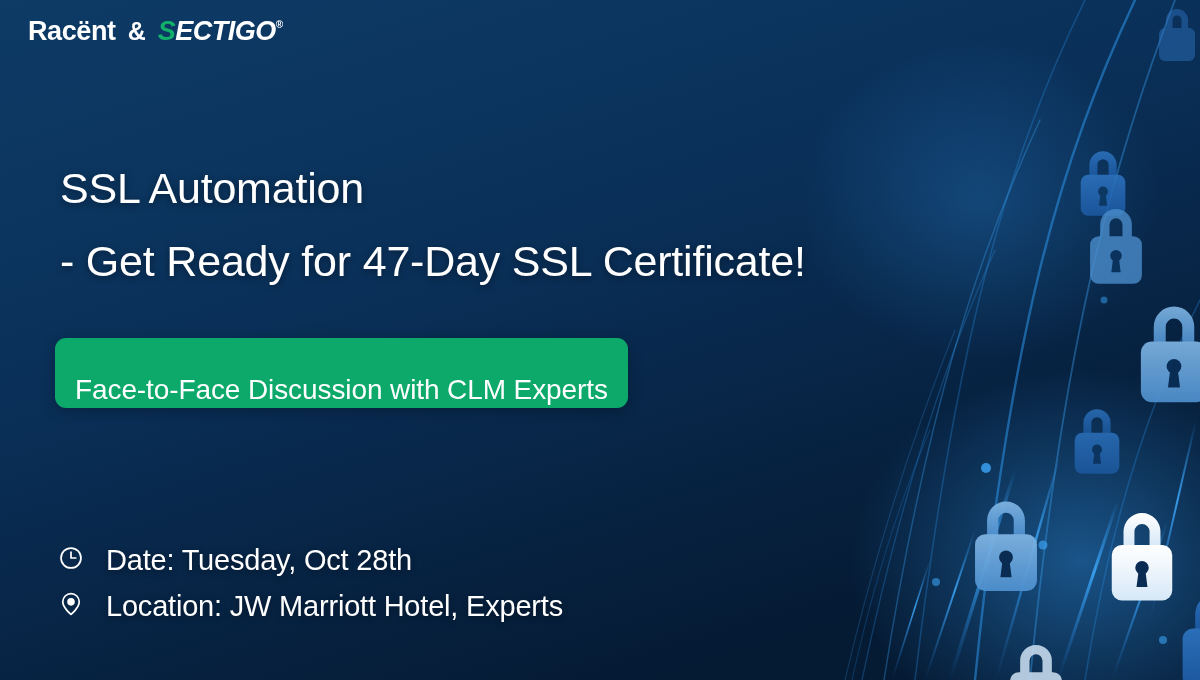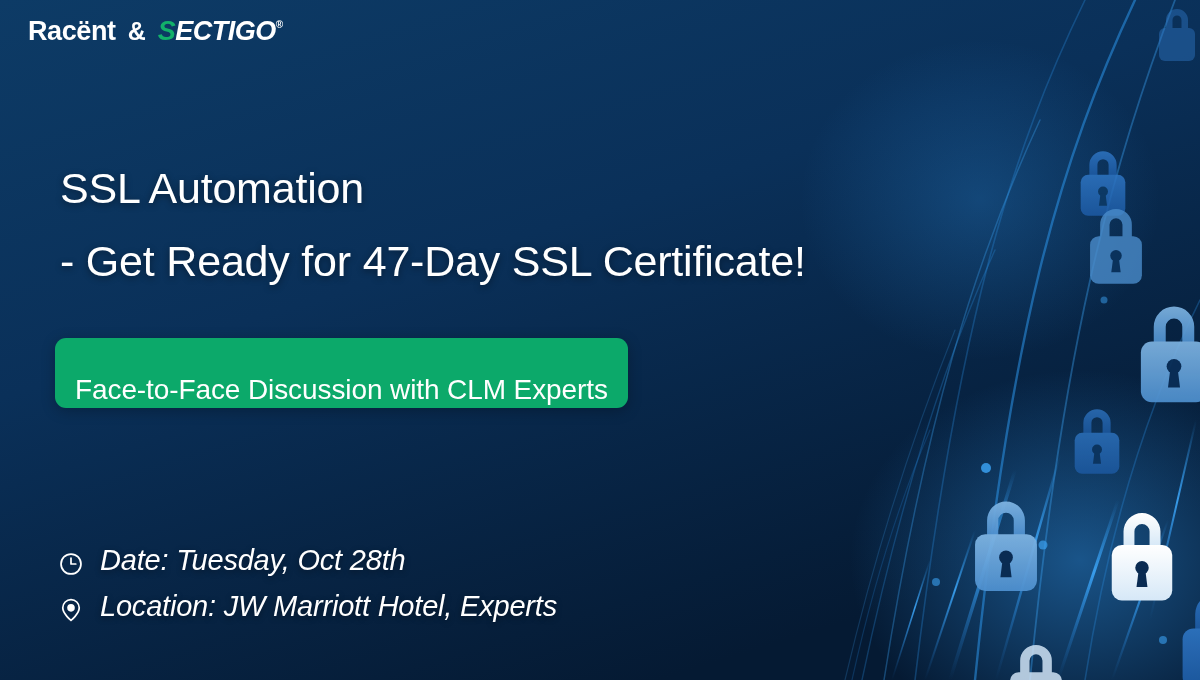--- a/index.html
+++ b/index.html
@@ -60,24 +60,23 @@
     box-shadow:0 3px 14px rgba(0,0,0,.25);
   }
   .pill-text {
     color:#ffffff; font-size:28px; font-weight:normal;
     line-height:1; letter-spacing:-0.1px; white-space:nowrap;
   }
 
   
   .details { position:absolute; left:58px; top:545px; z-index:5; }
   .detail-row {
-    display:flex; align-items:flex-end; gap:16px;
+    display:flex; align-items:flex-start; gap:22px;
     color:#ffffff; margin-bottom:14px;
     text-shadow:0 2px 6px rgba(0,0,0,.4);
-    font-style:italic;
   }
   .detail-icon { width:26px; height:26px; flex:0 0 26px; display:block; }
   .detail-text {
     font-size:29px; font-weight:normal; line-height:1.1;
     letter-spacing:-0.2px; white-space:nowrap;
   }
 </style>
 </head>
 <body>
 

